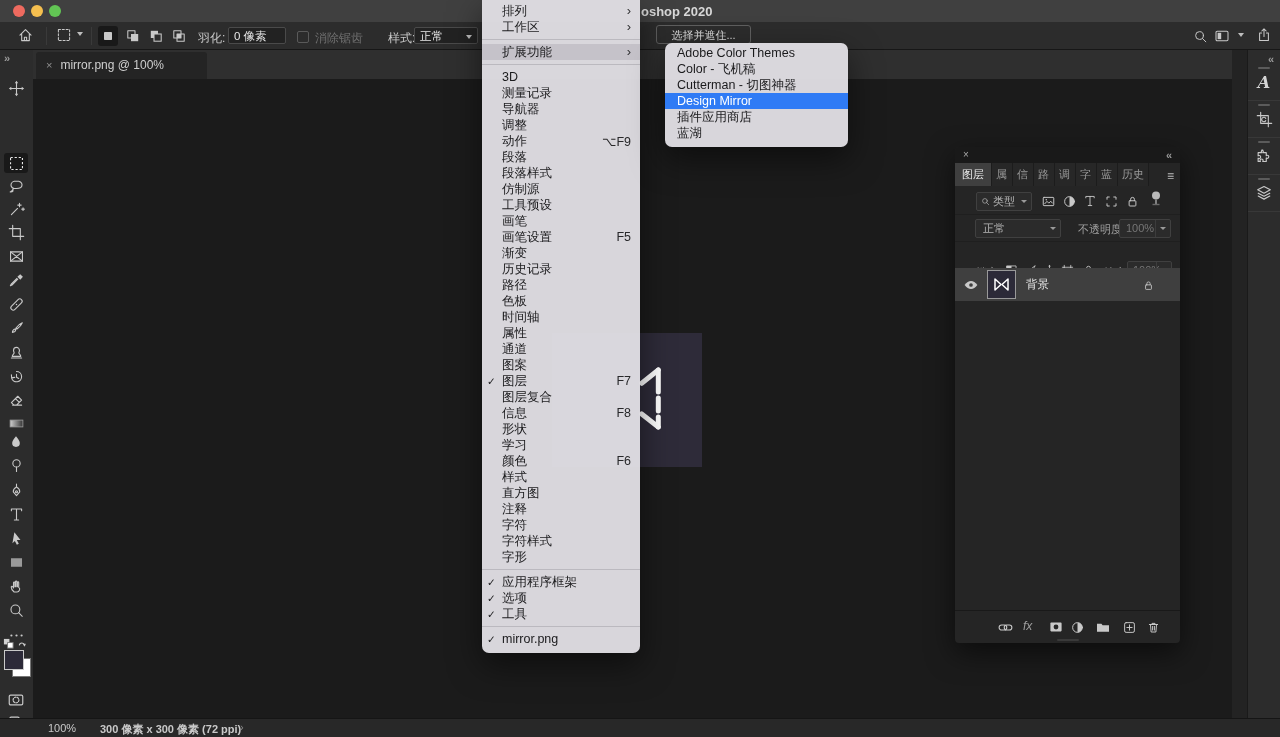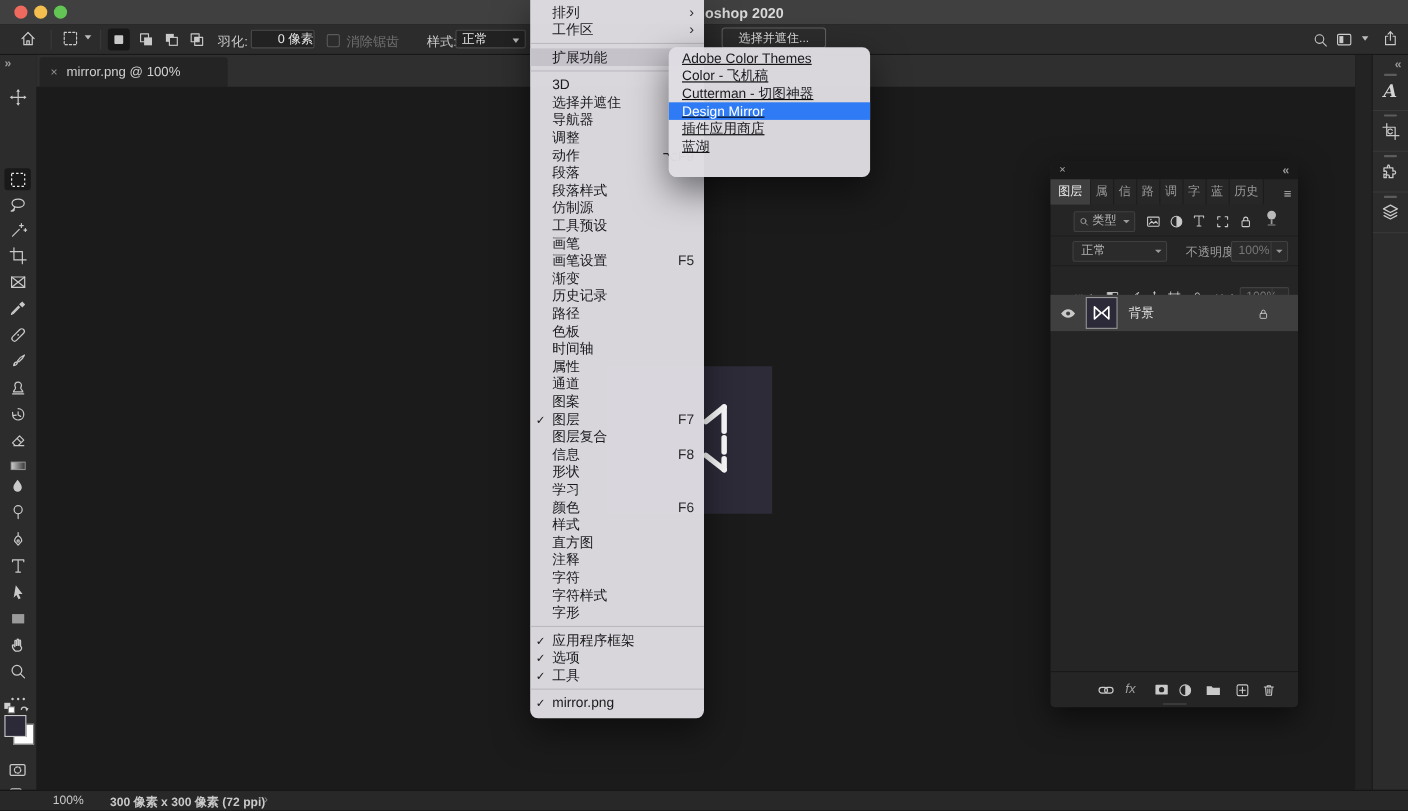--- a/index.html
+++ b/index.html
@@ -79,22 +79,22 @@
   #mainmenu{left:482px;top:0;width:158px;background:rgba(223,221,226,.97);border-radius:0 0 7px 7px;
      padding:3px 0 6px;box-shadow:0 12px 32px rgba(0,0,0,.5);z-index:50;}
   .mi{position:relative;height:16px;display:flex;align-items:center;padding:0 9px 0 20px;
      font-size:12.5px;font-weight:500;color:#1a1a1c;}
   .mi .chk{position:absolute;left:5px;font-size:10.5px;}
   .mi .lbl{flex:1;white-space:nowrap;}
   .mi .sc{color:#28282a;margin-left:20px;}
   .mi .arr{color:#303032;font-size:13px;margin-left:8px;line-height:14px;}
   .mi.hl{background:#c5c2c9;}
   .msep{height:1px;background:#bbb9bf;margin:4px 0;}
-  #submenu{left:608px;top:43px;width:183px;background:rgba(223,221,226,.97);border-radius:7px;
-     padding:2px 0 20px;box-shadow:0 12px 32px rgba(0,0,0,.5);z-index:51;text-decoration:underline;}
+  #submenu{left:665px;top:43px;width:183px;background:rgba(223,221,226,.97);border-radius:7px;
+     padding:2px 0 6px;box-shadow:0 12px 32px rgba(0,0,0,.5);z-index:51;}
   .smi{height:16px;display:flex;align-items:center;padding:0 10px 0 12px;font-size:12.5px;font-weight:500;color:#1a1a1c;white-space:nowrap;}
   .smi.sel{background:#2f7bf5;color:#fff;}
 </style>
 </head>
 <body>
 
 <div id="app">
 
   <div id="titlebar" class="abs">
     <span class="light" style="left: 13px; background: rgb(238, 106, 95);" id="light-close"></span>
@@ -137,21 +137,21 @@
     </span>
     <span class="modebtn" style="left:169px;">
       <svg width="16" height="16" viewBox="0 0 20 20">
           <rect class="s" x="3.5" y="3.5" width="9" height="9"></rect>
           <rect class="s" x="7.5" y="7.5" width="9" height="9"></rect>
           <rect class="f" x="7.5" y="7.5" width="5" height="5"></rect>
         </svg>
     </span>
 
     <span class="optlabel" style="left:198px;">羽化:</span>
-    <span class="optwell" style="left:228px;width:58px;text-align:right;">0 像素</span>
+    <span class="optwell" style="left:228px;width:58px;">0 像素</span>
     <span class="checkbox" style="left:297px;"></span>
     <span class="optlabel" style="left:315px;color:#6f6f6f;">消除锯齿</span>
     <span class="optlabel" style="left:388px;">样式:</span>
     <span class="optwell" style="left:414px;width:64px;">
       <span>正常</span>
       <span class="chev" style="right:5px;top:7px;"></span>
     </span>
     <span id="btn-selectmask">选择并遮住...</span>
 
     <span class="tool" style="left:1191px;top:5px;position:absolute;">
@@ -591,21 +591,21 @@
         <span class="lbl">扩展功能</span>
         <span class="arr">›</span>
       </div>
       <div class="msep"></div>
       <div class="mi">
         <span class="chk"></span>
         <span class="lbl">3D</span>
       </div>
       <div class="mi">
         <span class="chk"></span>
-        <span class="lbl">选择并遮住</span>
+        <span class="lbl">测量记录</span>
       </div>
       <div class="mi">
         <span class="chk"></span>
         <span class="lbl">导航器</span>
       </div>
       <div class="mi">
         <span class="chk"></span>
         <span class="lbl">调整</span>
       </div>
       <div class="mi">

